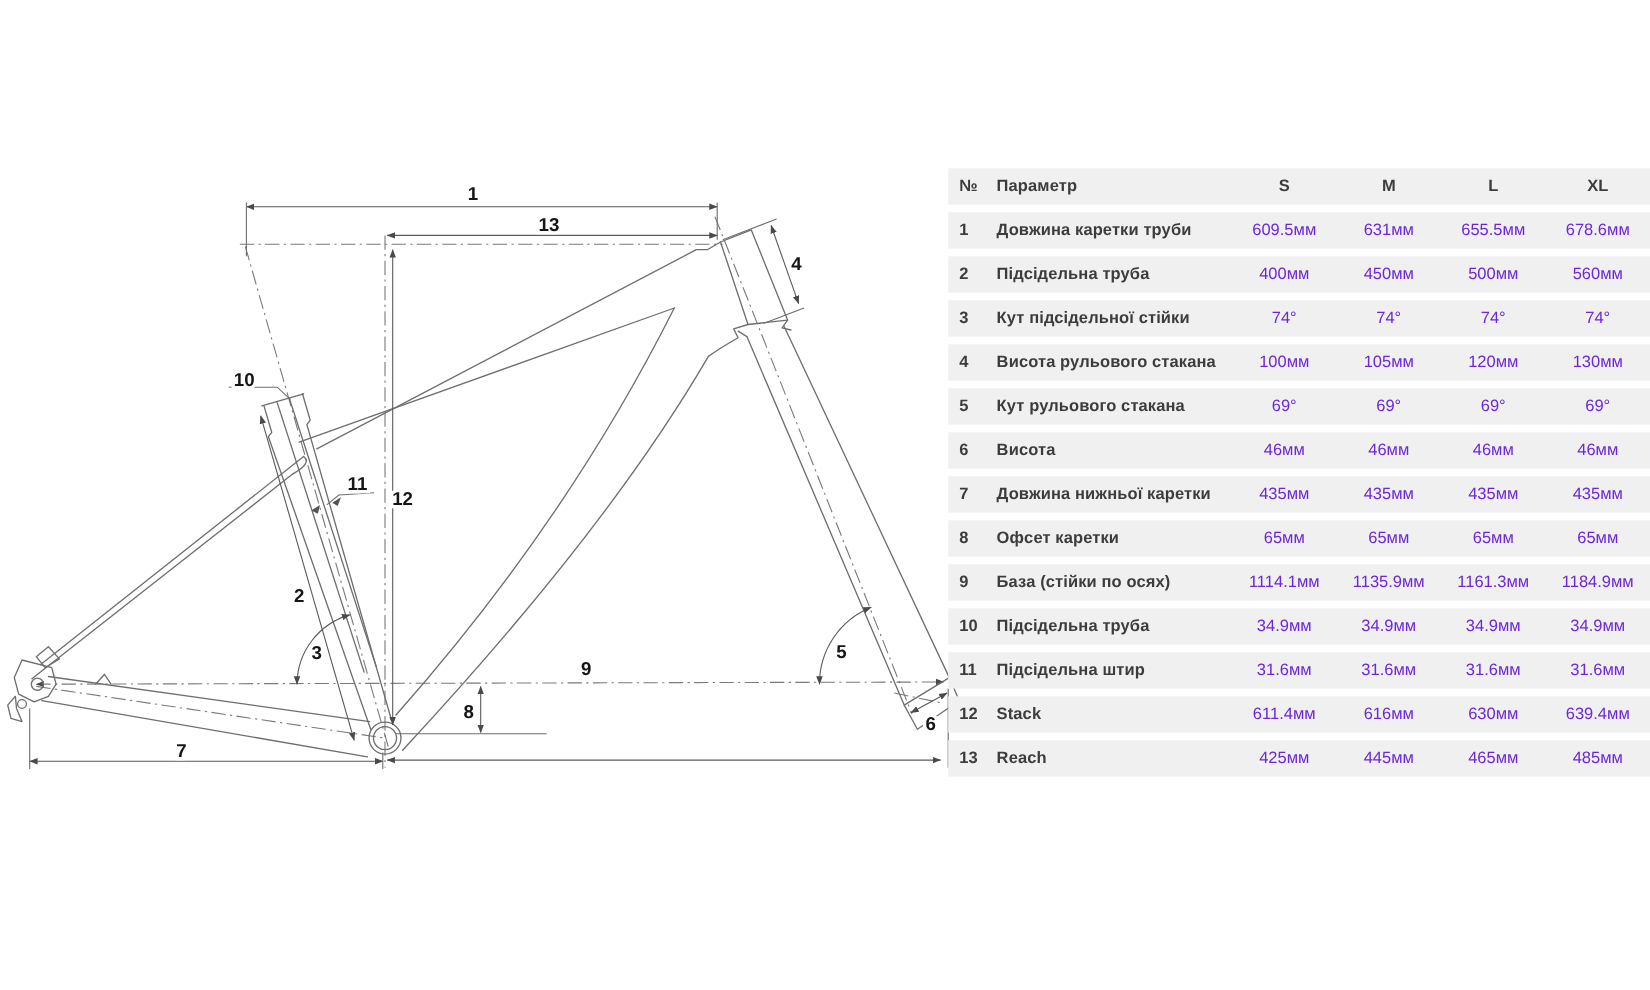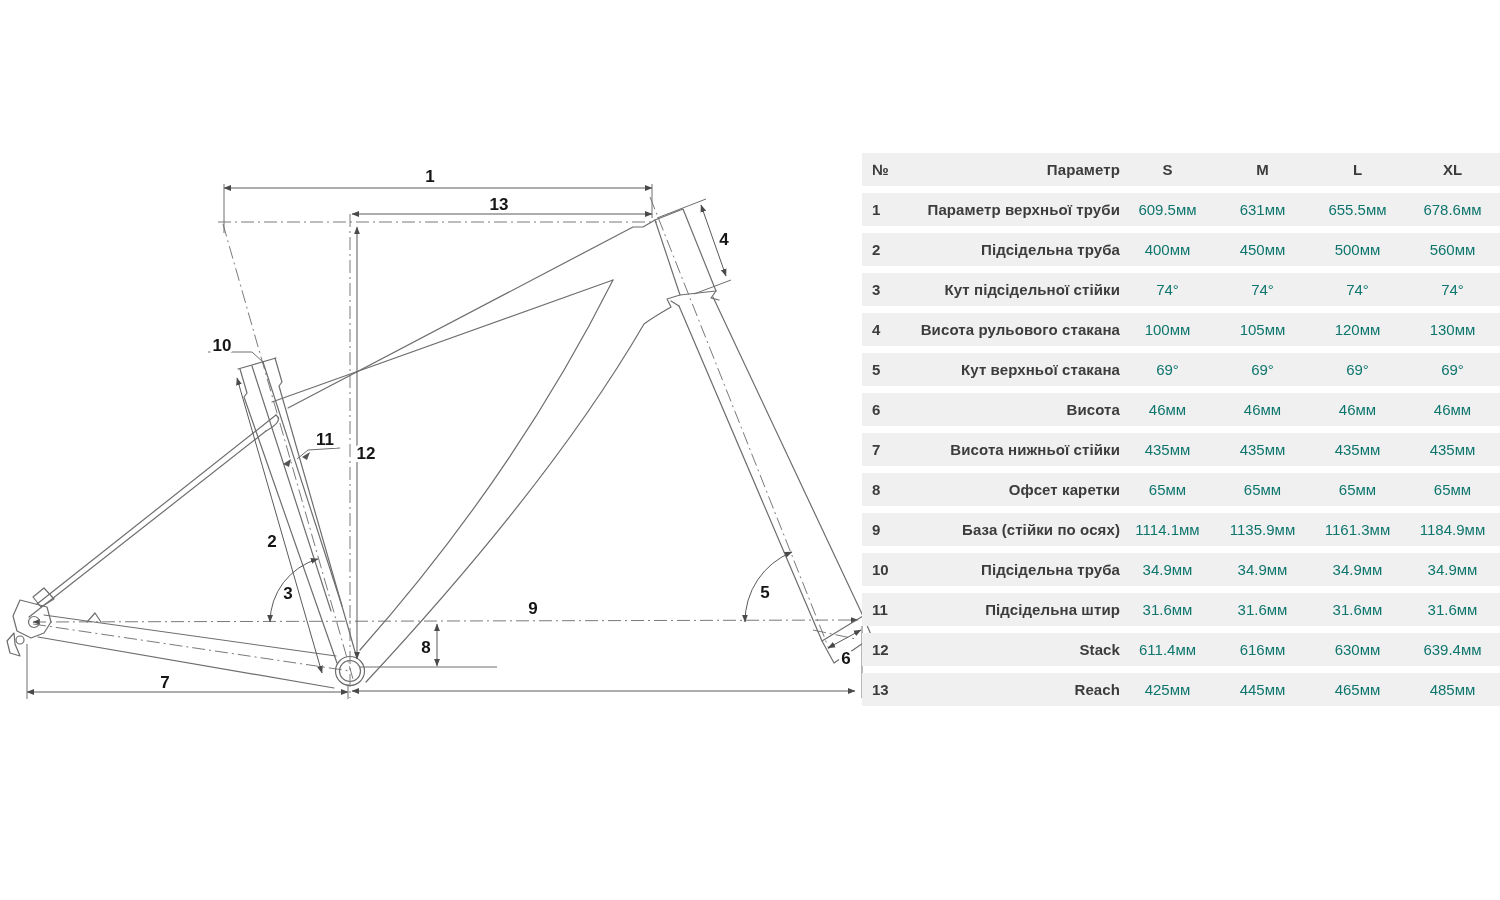--- a/index.html
+++ b/index.html
@@ -21,22 +21,22 @@
   }
   .ah{fill:#555;stroke:none;}
 
   
   .geo-table{position:absolute;left:862px;top:153px;width:638px;}
   .t-row{
     display:flex;align-items:center;height:33px;margin-bottom:7px;
     background:#f0f0f0;font-size:15px;color:#3c3c3c;
   }
   .c-num{width:44px;padding-left:10px;box-sizing:border-box;font-weight:700;flex:none;}
-  .c-param{width:214px;font-weight:700;flex:none;letter-spacing:.1px;text-align:right;}
-  .c-size{width:95px;text-align:center;color:#0f766e;flex:none;}
+  .c-param{width:214px;font-weight:700;flex:none;letter-spacing:.1px;}
+  .c-size{width:95px;text-align:center;color:#6d28d9;flex:none;}
   .t-head .c-size{color:#3c3c3c;font-weight:700;}
 </style>
 </head>
 <body>
 
 <div class="stage">
 
   <svg class="frame-svg" viewBox="0 0 1500 900" xmlns="http://www.w3.org/2000/svg">
     <defs>
       <marker id="arr" viewBox="0 0 10 10" refX="9" refY="5" markerWidth="8" markerHeight="8" orient="auto-start-reverse">
@@ -133,21 +133,21 @@
       <div class="c-num">№</div>
       <div class="c-param">Параметр</div>
       <div class="c-size">S</div>
       <div class="c-size">M</div>
       <div class="c-size">L</div>
       <div class="c-size">XL</div>
     </div>
 
     <div class="t-row">
       <div class="c-num">1</div>
-      <div class="c-param">Параметр верхньої труби</div>
+      <div class="c-param">Довжина каретки труби</div>
       <div class="c-size">609.5мм</div>
       <div class="c-size">631мм</div>
       <div class="c-size">655.5мм</div>
       <div class="c-size">678.6мм</div>
     </div>
     <div class="t-row">
       <div class="c-num">2</div>
       <div class="c-param">Підсідельна труба</div>
       <div class="c-size">400мм</div>
       <div class="c-size">450мм</div>
@@ -165,37 +165,37 @@
     <div class="t-row">
       <div class="c-num">4</div>
       <div class="c-param">Висота рульового стакана</div>
       <div class="c-size">100мм</div>
       <div class="c-size">105мм</div>
       <div class="c-size">120мм</div>
       <div class="c-size">130мм</div>
     </div>
     <div class="t-row">
       <div class="c-num">5</div>
-      <div class="c-param">Кут верхньої стакана</div>
+      <div class="c-param">Кут рульового стакана</div>
       <div class="c-size">69°</div>
       <div class="c-size">69°</div>
       <div class="c-size">69°</div>
       <div class="c-size">69°</div>
     </div>
     <div class="t-row">
       <div class="c-num">6</div>
       <div class="c-param">Висота</div>
       <div class="c-size">46мм</div>
       <div class="c-size">46мм</div>
       <div class="c-size">46мм</div>
       <div class="c-size">46мм</div>
     </div>
     <div class="t-row">
       <div class="c-num">7</div>
-      <div class="c-param">Висота нижньої стійки</div>
+      <div class="c-param">Довжина нижньої каретки</div>
       <div class="c-size">435мм</div>
       <div class="c-size">435мм</div>
       <div class="c-size">435мм</div>
       <div class="c-size">435мм</div>
     </div>
     <div class="t-row">
       <div class="c-num">8</div>
       <div class="c-param">Офсет каретки</div>
       <div class="c-size">65мм</div>
       <div class="c-size">65мм</div>

